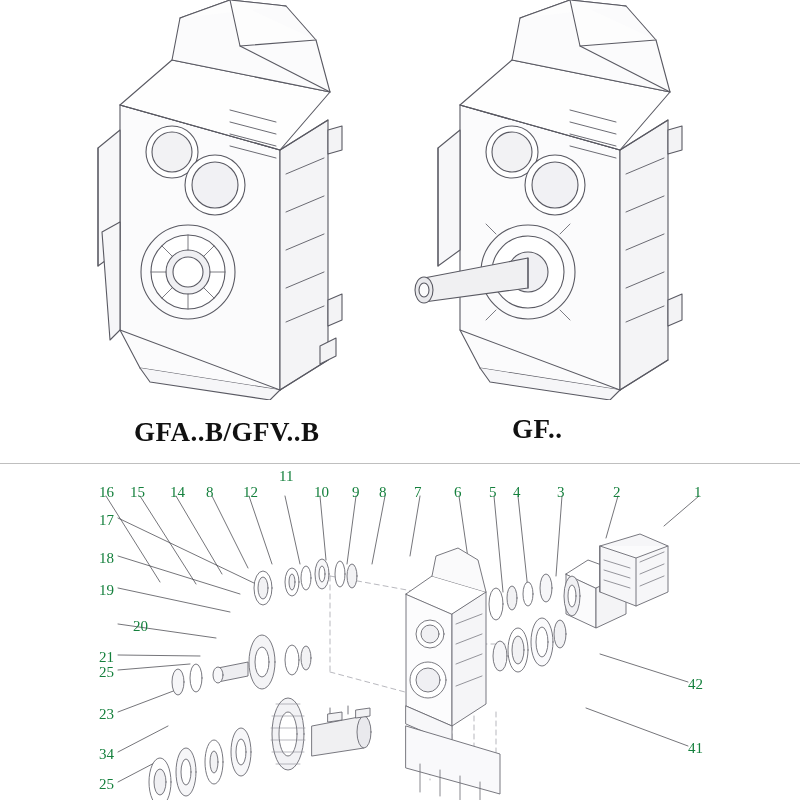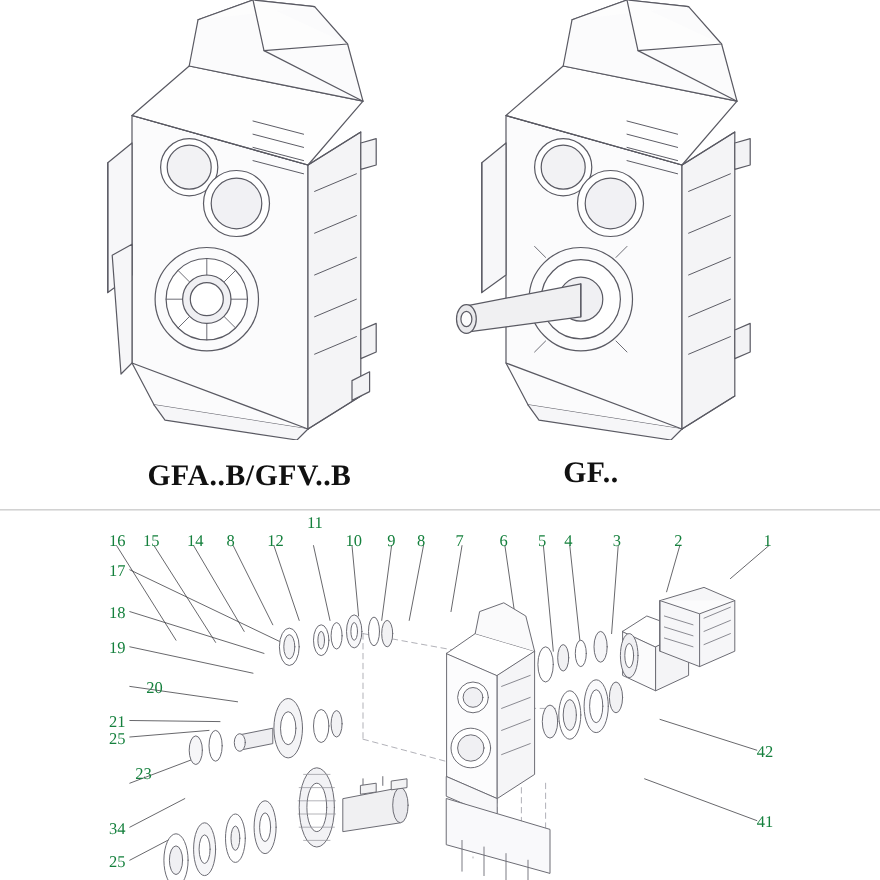--- a/index.html
+++ b/index.html
@@ -390,21 +390,21 @@
     <div class="callout" style="left:557px; top:20px;">3</div>
     <div class="callout" style="left:613px; top:20px;">2</div>
     <div class="callout" style="left:694px; top:20px;">1</div>
 
     <div class="callout" style="left:99px; top:48px;">17</div>
     <div class="callout" style="left:99px; top:86px;">18</div>
     <div class="callout" style="left:99px; top:118px;">19</div>
     <div class="callout" style="left:99px; top:154px;margin-left:34px;">20</div>
     <div class="callout" style="left:99px; top:185px;">21</div>
     <div class="callout" style="left:99px; top:200px;">25</div>
-    <div class="callout" style="left:99px; top:232px;margin-left:24px;">23</div>
+    <div class="callout" style="left:99px; top:242px;">23</div>
     <div class="callout" style="left:99px; top:282px;">34</div>
     <div class="callout" style="left:99px; top:312px;">25</div>
 
     <div class="callout" style="left:688px; top:212px;">42</div>
     <div class="callout" style="left:688px; top:276px;">41</div>
   </div>
 
 </div>
 
 </body></html>

